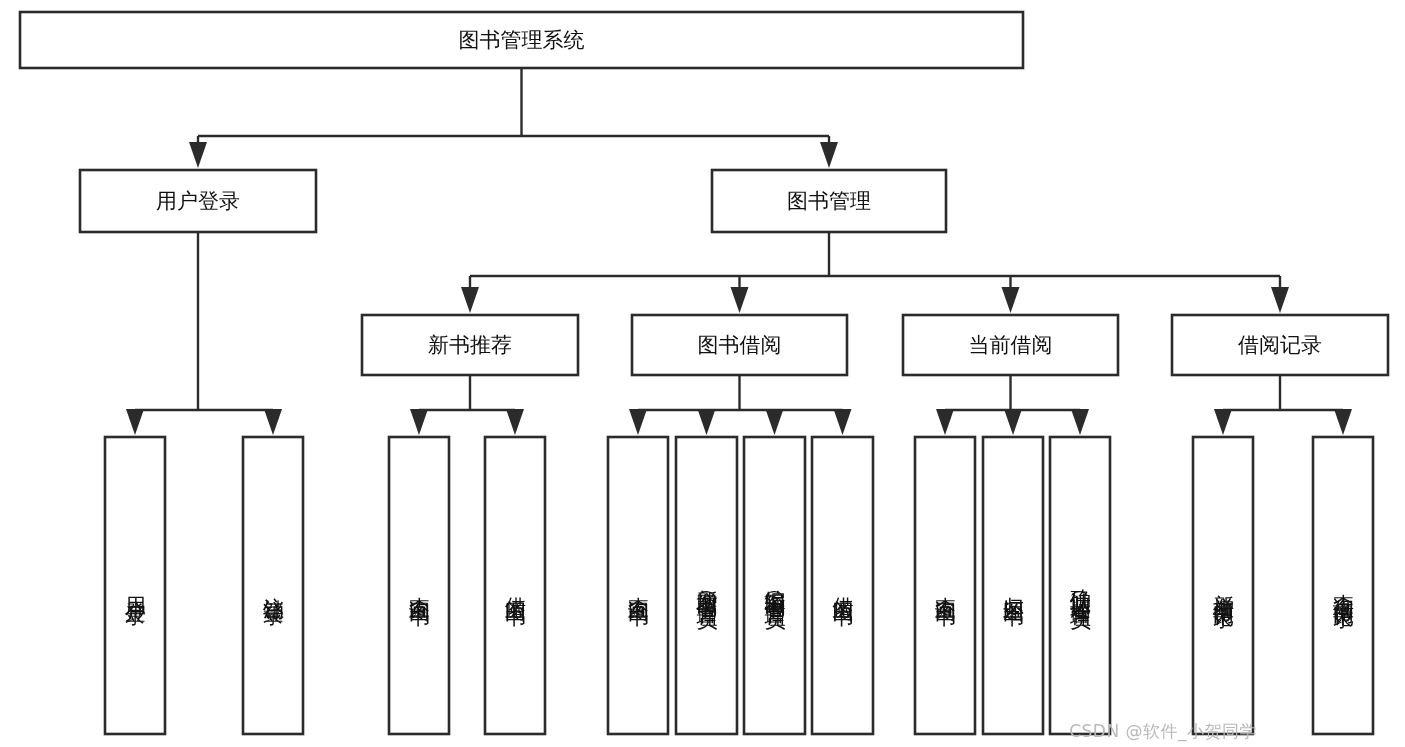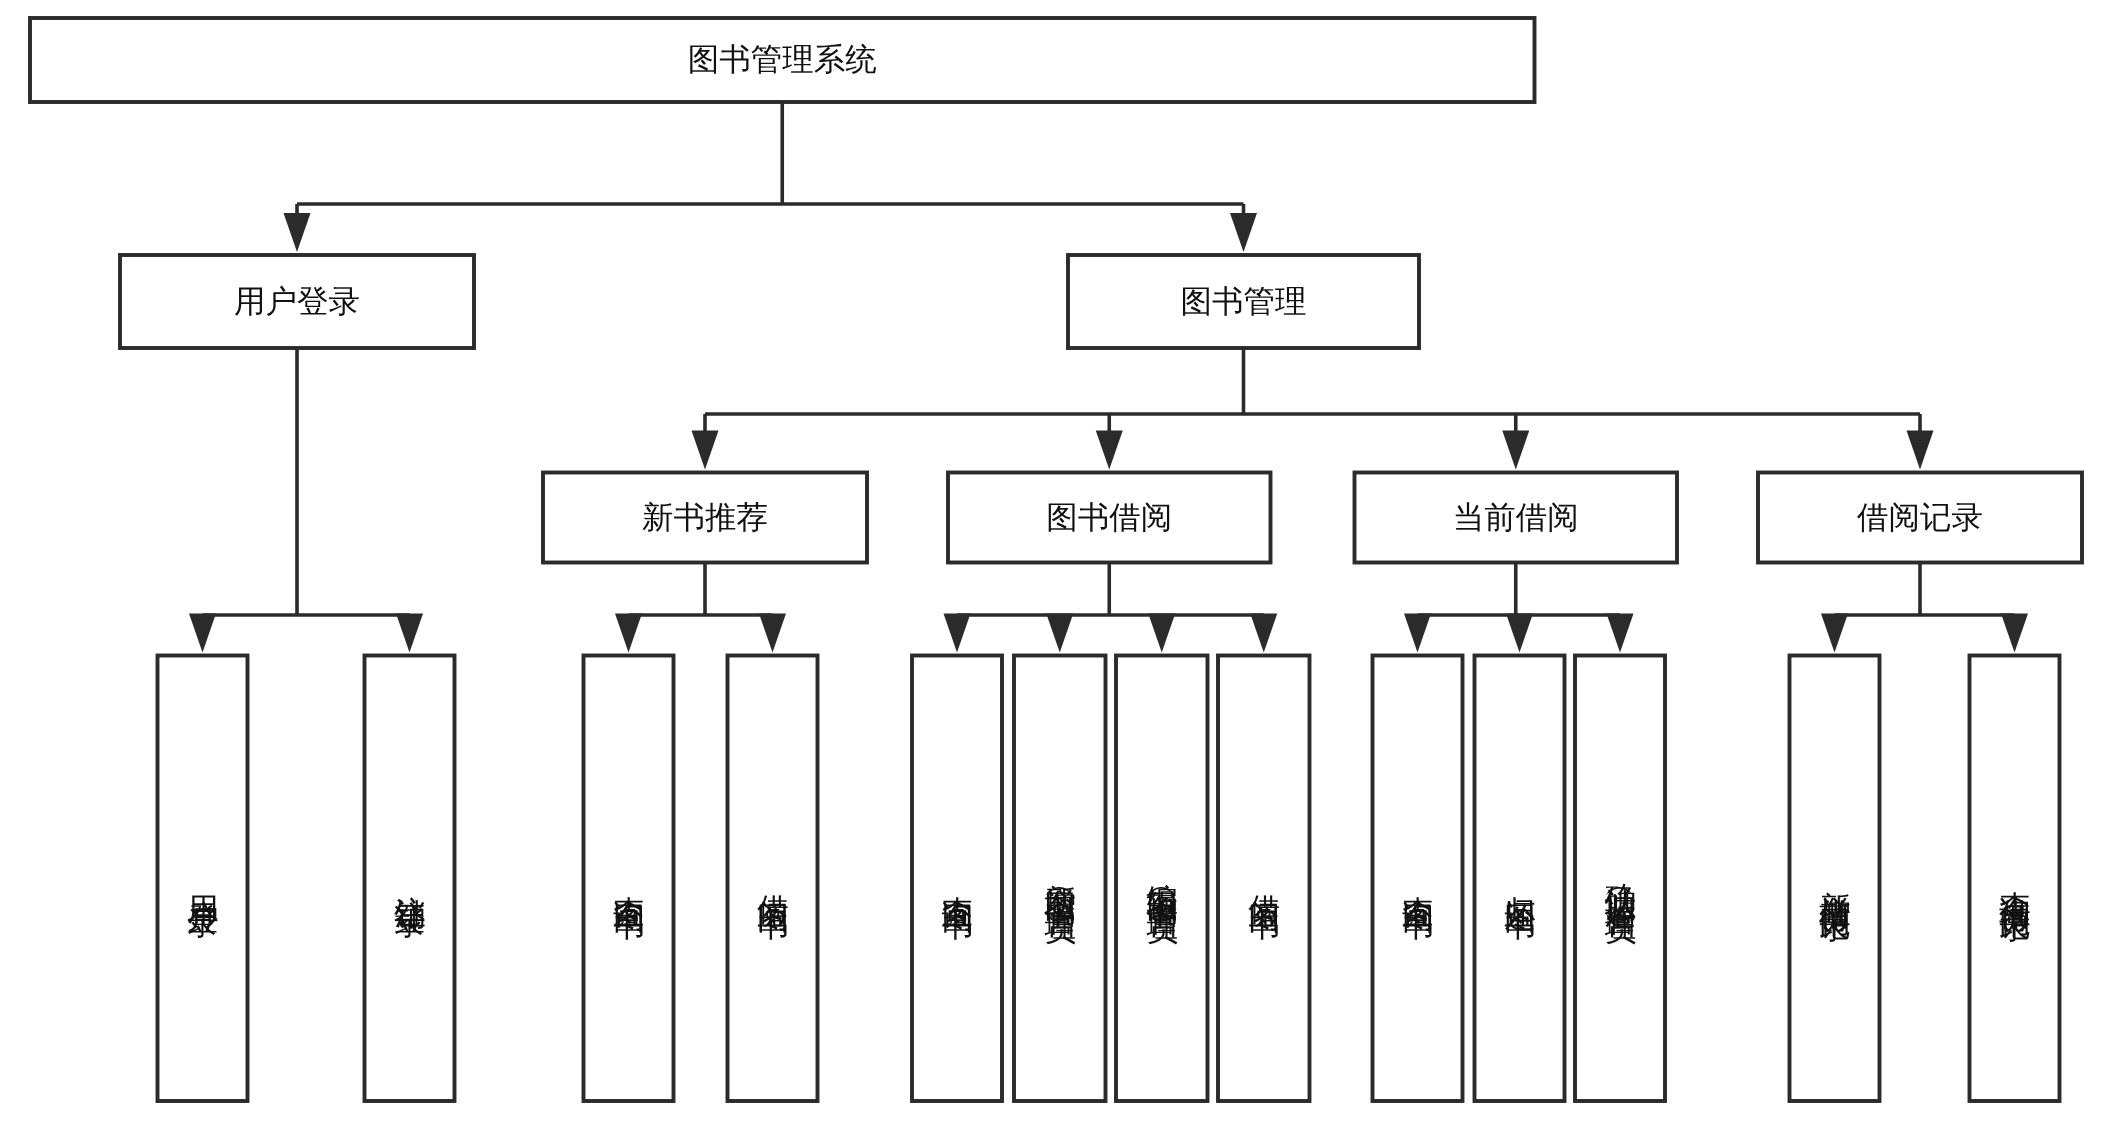--- a/index.html
+++ b/index.html
@@ -213,13 +213,14 @@
       <div class="leaf-label-wrap" style="left: 608px; top: 437px; width: 60px; height: 297px;">查询图书</div>
       <div class="leaf-label-wrap" style="left: 676px; top: 437px; width: 61px; height: 297px;">新增图书（管理员）</div>
       <div class="leaf-label-wrap" style="left: 744px; top: 437px; width: 61px; height: 297px;">编辑图书（管理员）</div>
       <div class="leaf-label-wrap" style="left: 812px; top: 437px; width: 61px; height: 297px;">借阅图书</div>
       <div class="leaf-label-wrap" style="left: 915px; top: 437px; width: 60px; height: 297px;">查询图书</div>
       <div class="leaf-label-wrap" style="left: 983px; top: 437px; width: 60px; height: 297px;">归还图书</div>
       <div class="leaf-label-wrap" style="left: 1050px; top: 437px; width: 60px; height: 297px;">确认归还（管理员）</div>
       <div class="leaf-label-wrap" style="left: 1193px; top: 437px; width: 60px; height: 297px;">新增借阅记录</div>
       <div class="leaf-label-wrap" style="left: 1313px; top: 437px; width: 60px; height: 297px;">查询借阅记录</div>
     </div>
+  <div class="watermark">CSDN @软件_小贺同学</div>
 </div>
 
 </body></html>

